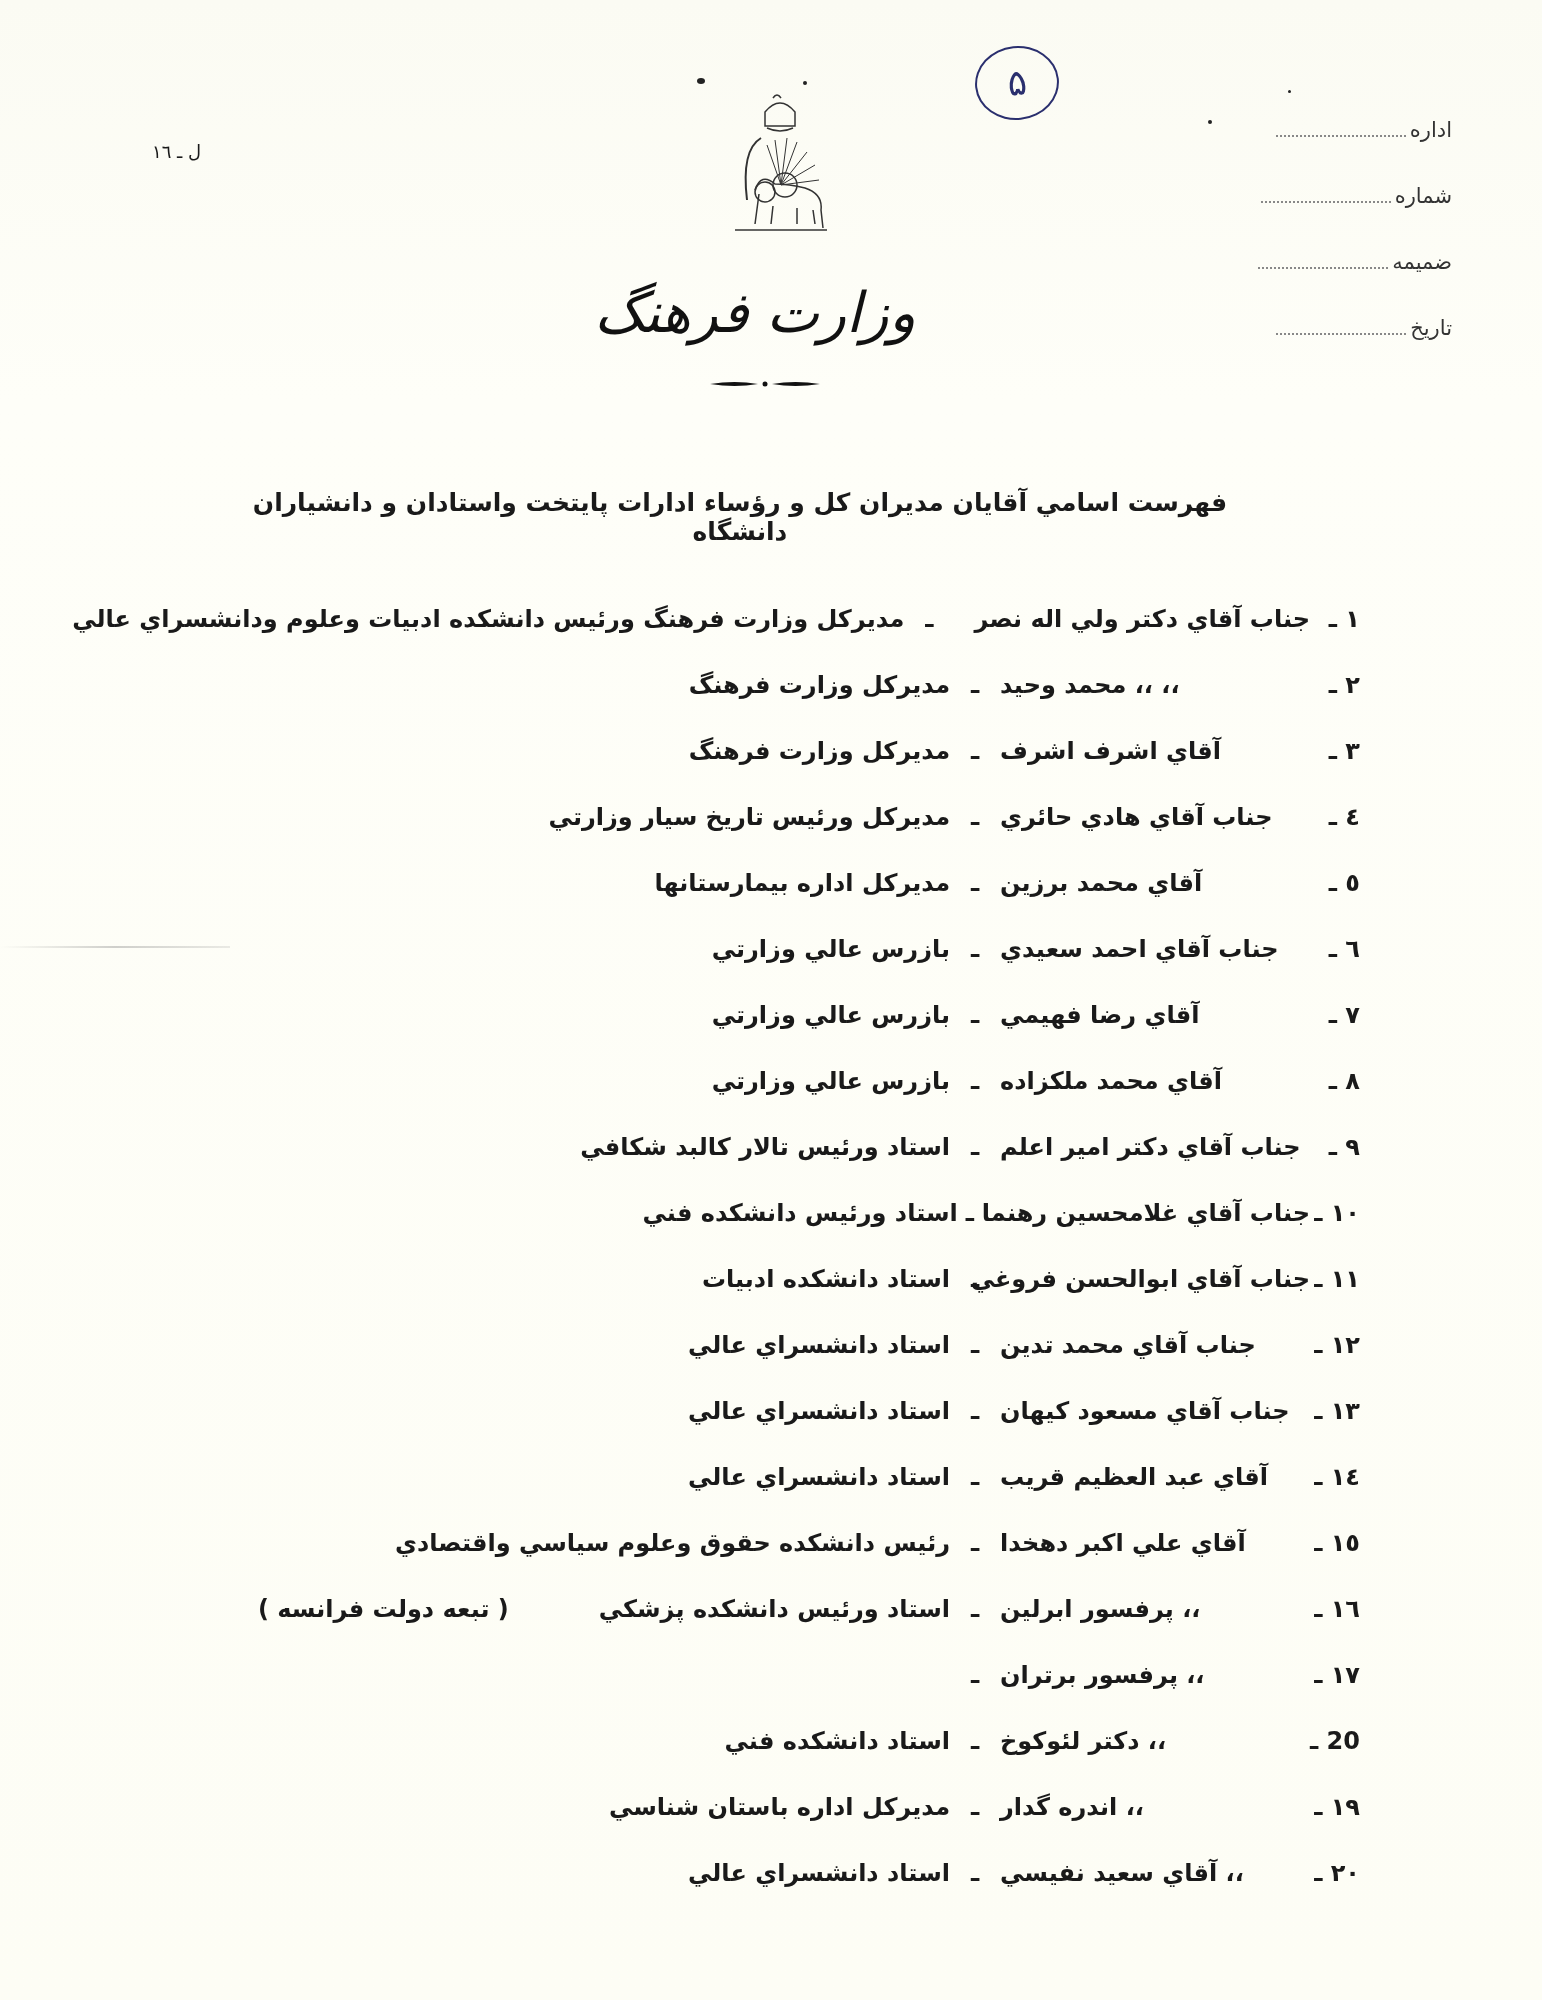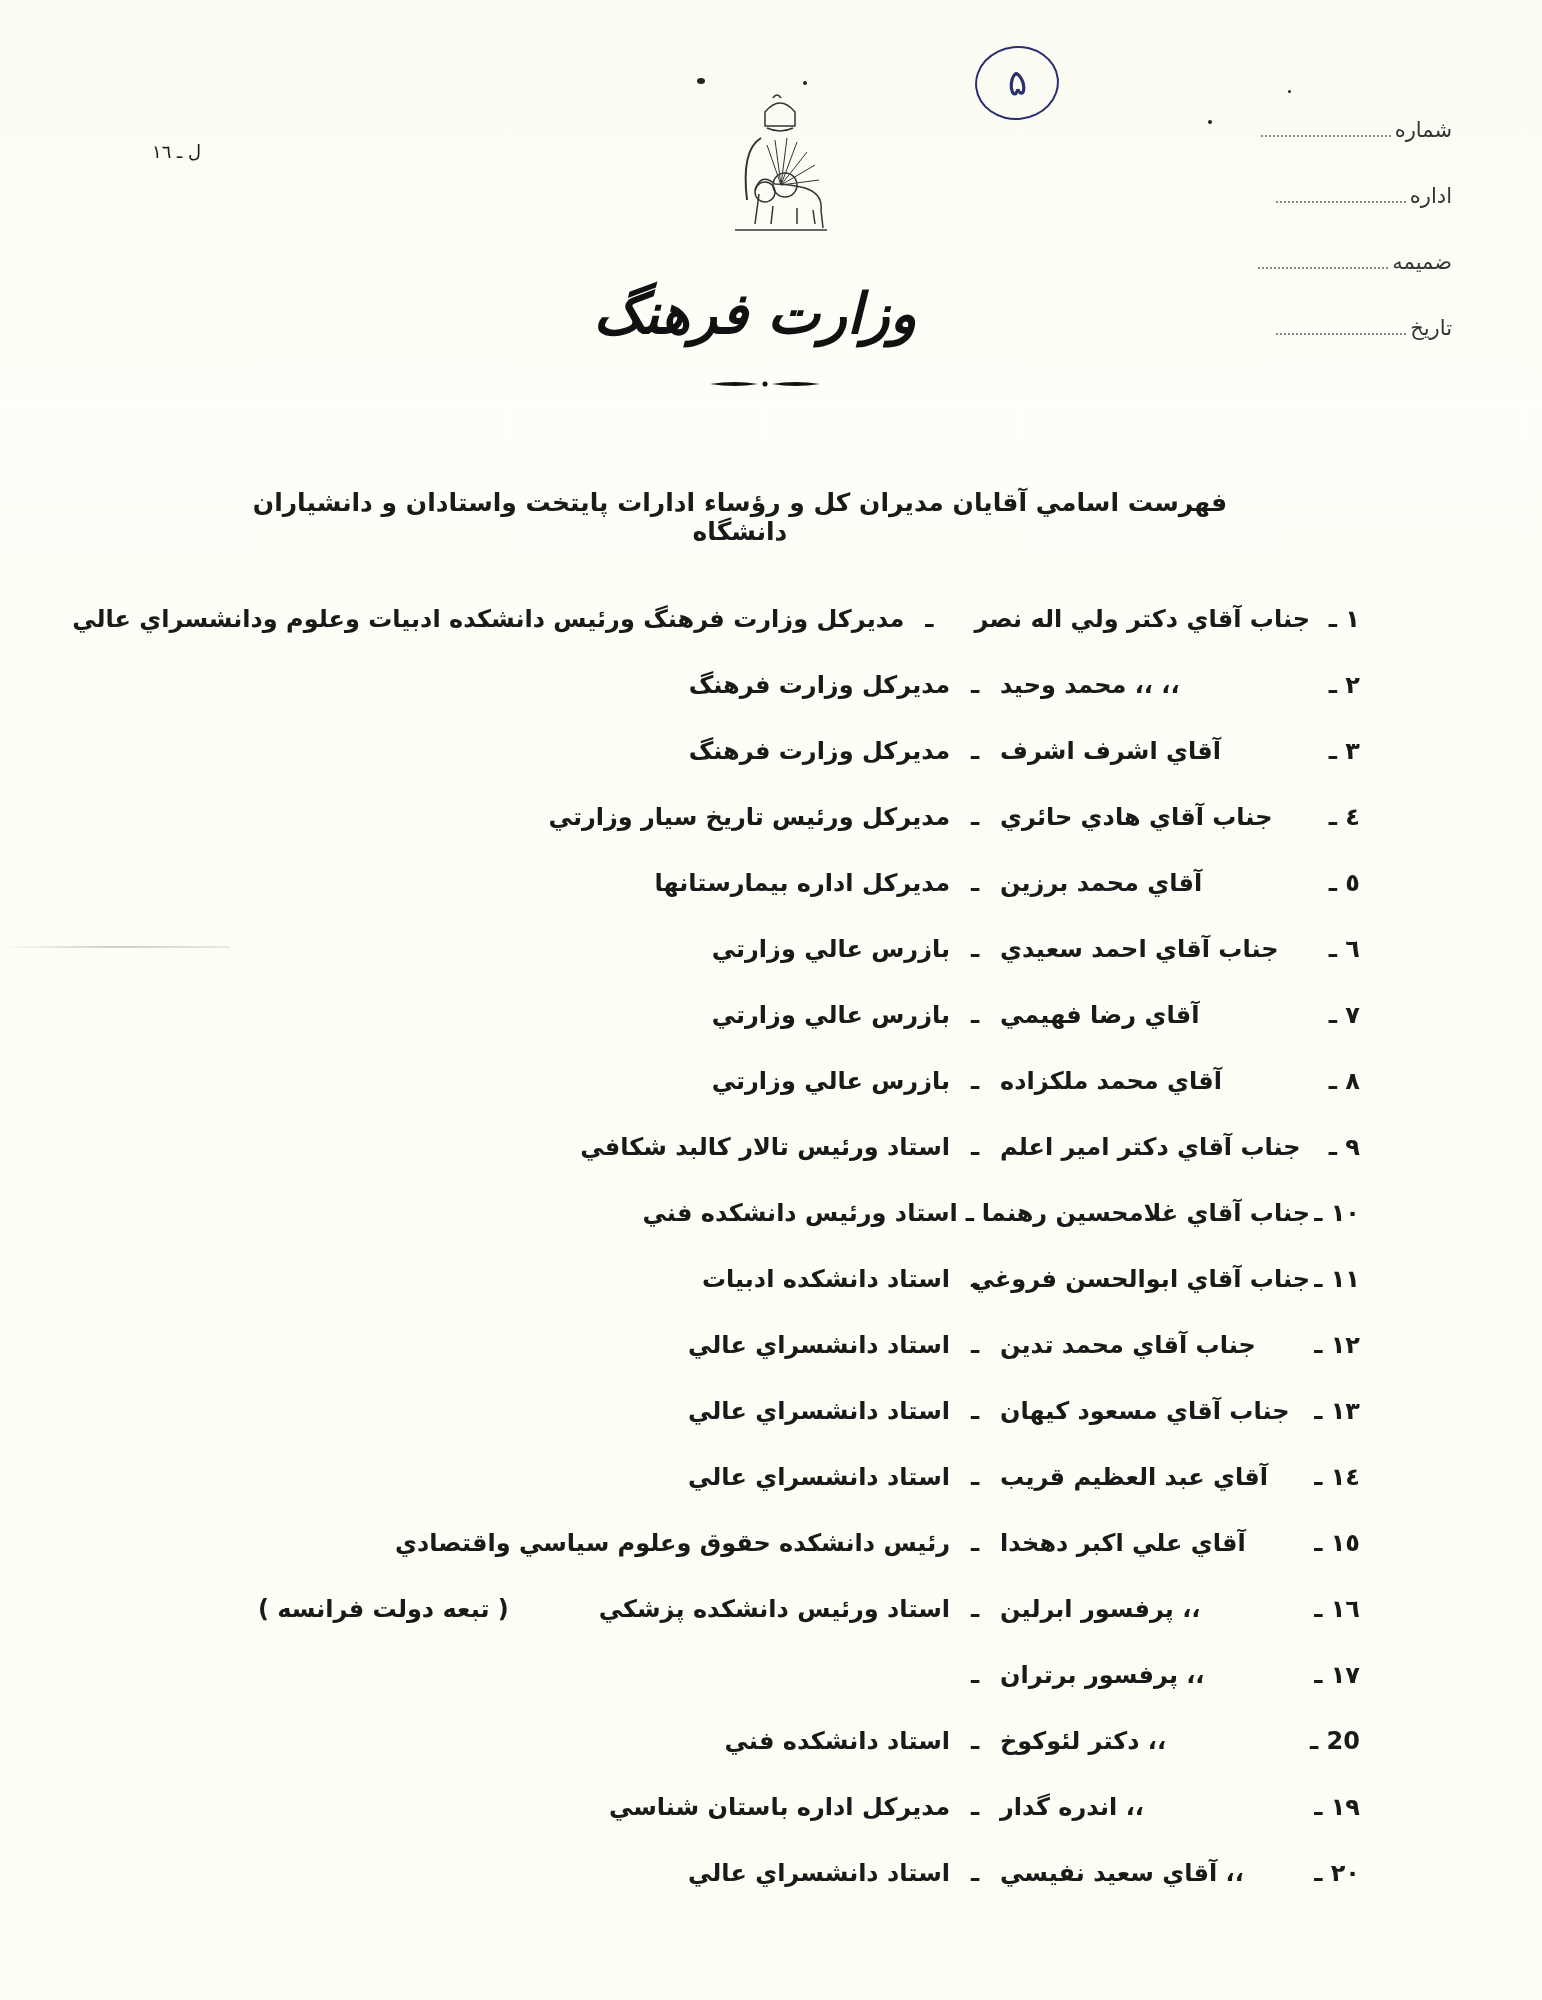--- a/index.html
+++ b/index.html
@@ -24,21 +24,21 @@
   .page-number {
     position:absolute; left:975px; top:46px; width:80px; height:70px;
     border:2px solid #2a2f6e; border-radius:50%;
     transform:rotate(-6deg);
     color:#2a2f6e; font-size:36px; text-align:center; line-height:70px;
     font-family:"DejaVu Serif", serif;
   }
   .emblem { position:absolute; left:715px; top:90px; width:130px; height:150px; }
   .ministry {
     position:absolute; left:590px; top:280px; width:330px; text-align:center;
-    font-family:"DejaVu Serif", serif; font-size:56px; font-weight:bold; font-style:italic;
+    font-family:"DejaVu Serif", serif; font-size:56px; font-weight:normal; font-style:italic;
     direction:rtl; color:#111;
   }
   .ornament { position:absolute; left:710px; top:380px; width:110px; height:8px; }
 
   .fields { position:absolute; right:90px; top:118px; width:230px; direction:rtl; }
   .field { display:flex; align-items:baseline; height:66px; font-size:21px; color:#333; }
   .field .lbl { white-space:nowrap; }
   .field .dots { flex:0 0 130px; border-bottom:2px dotted #888; margin-right:4px; height:14px; }
 
   .heading {
@@ -96,25 +96,25 @@
 
   <div class="ministry">وزارت فرهنگ</div>
   <svg class="ornament" viewBox="0 0 110 8">
     <path d="M0 4 Q25 0 48 4 Q25 8 0 4 Z" fill="#111"></path>
     <circle cx="55" cy="4" r="2.5" fill="#111"></circle>
     <path d="M110 4 Q85 0 62 4 Q85 8 110 4 Z" fill="#111"></path>
   </svg>
 
   <div class="fields">
     <div class="field">
+      <span class="lbl">اداره</span>
+      <span class="dots"></span>
+    </div>
+    <div class="field">
       <span class="lbl">شماره</span>
-      <span class="dots"></span>
-    </div>
-    <div class="field">
-      <span class="lbl">اداره</span>
       <span class="dots"></span>
     </div>
     <div class="field">
       <span class="lbl">ضميمه</span>
       <span class="dots"></span>
     </div>
     <div class="field">
       <span class="lbl">تاريخ</span>
       <span class="dots"></span>
     </div>

